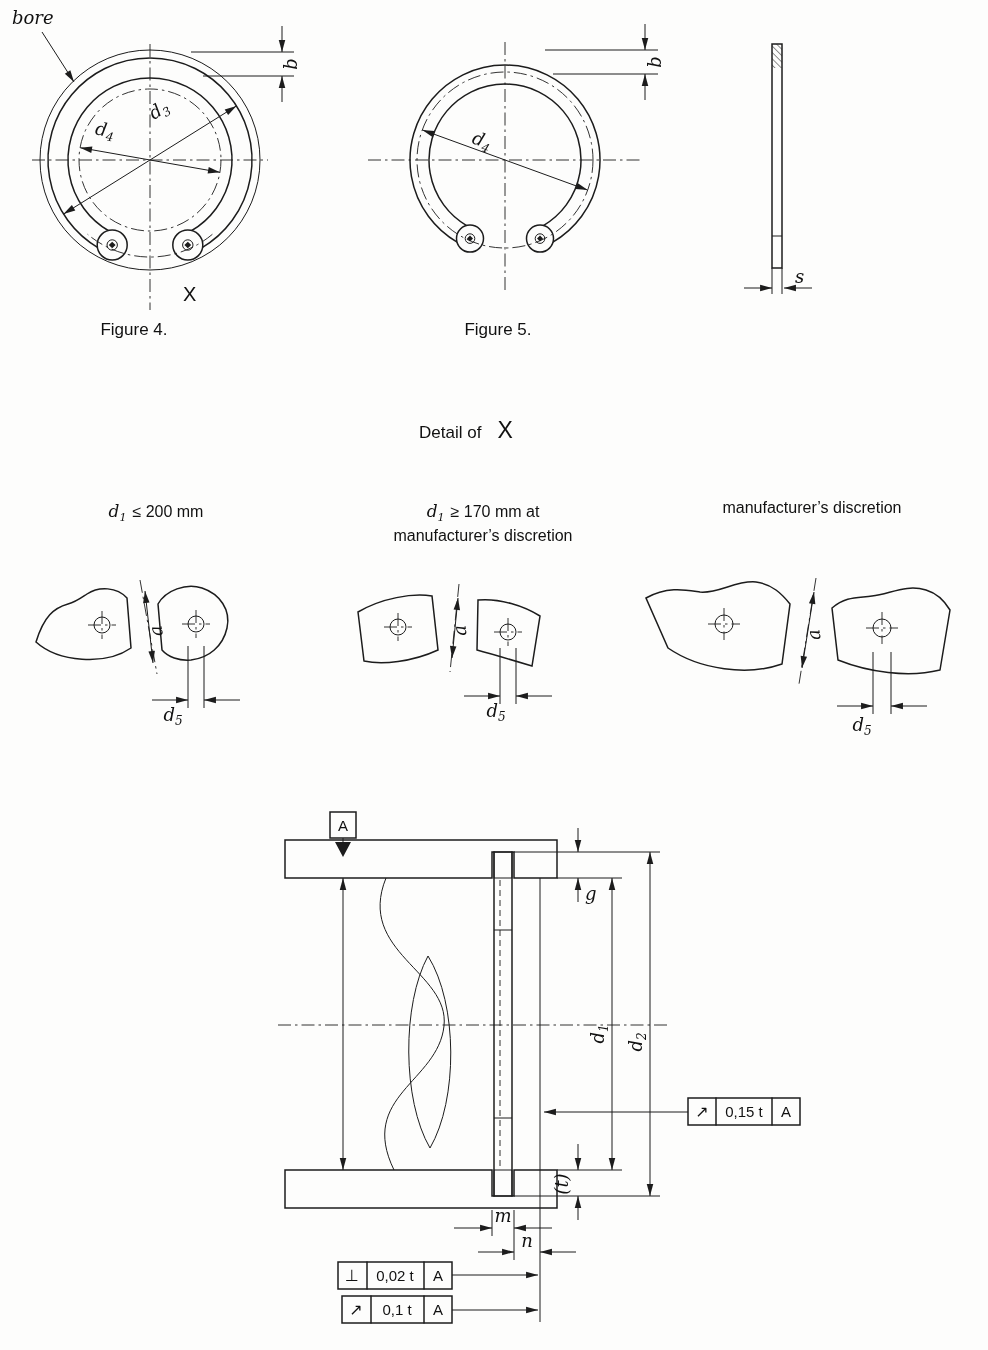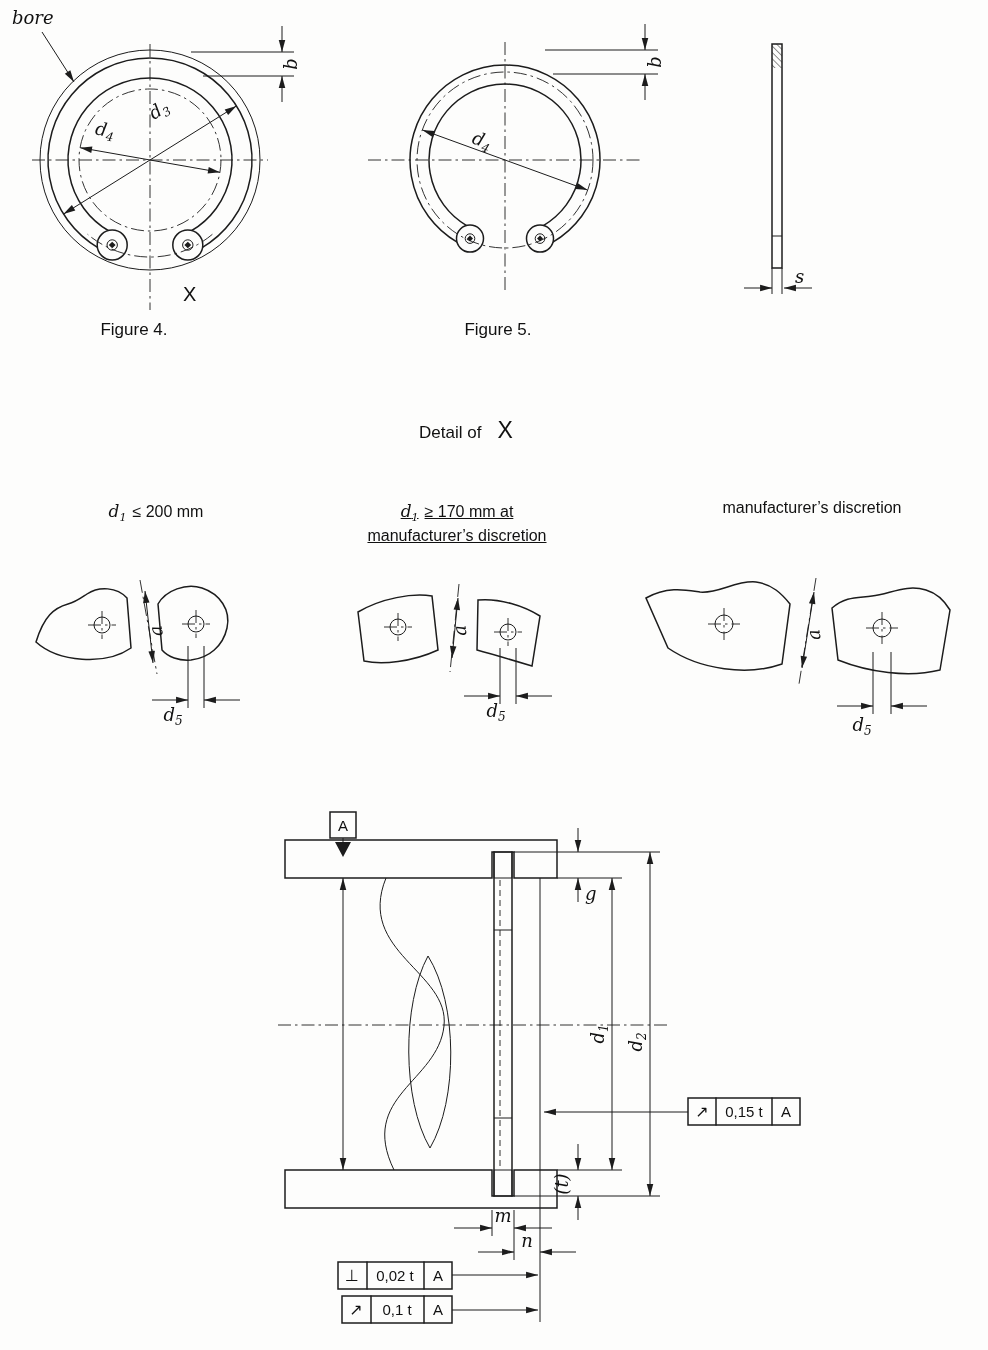--- a/index.html
+++ b/index.html
@@ -304,21 +304,21 @@
 
   <div class="detailof" style="left:396px;top:417px;margin-left:23px;">
     <span>Detail of</span><span class="xbig">X</span>
   </div>
 
   <div class="vh" style="left:56px;top:500px;width:200px;">
     <div><span class="sym"><span>d</span><sub>1</sub></span><span class="cond">≤  200 mm</span></div>
     <div></div>
   </div>
 
-  <div class="vh" style="left:332px;top:500px;width:250px;text-decoration:underline;">
+  <div class="vh" style="left:358px;top:500px;width:250px;">
     <div><span class="sym"><span>d</span><sub>1</sub></span><span class="cond">≥ 170 mm at</span></div>
     <div>manufacturer’s discretion</div>
   </div>
 
   <div class="vh" style="left:687px;top:496px;width:250px;">
     <div>manufacturer’s discretion</div>
   </div>
 
 </div>
 

